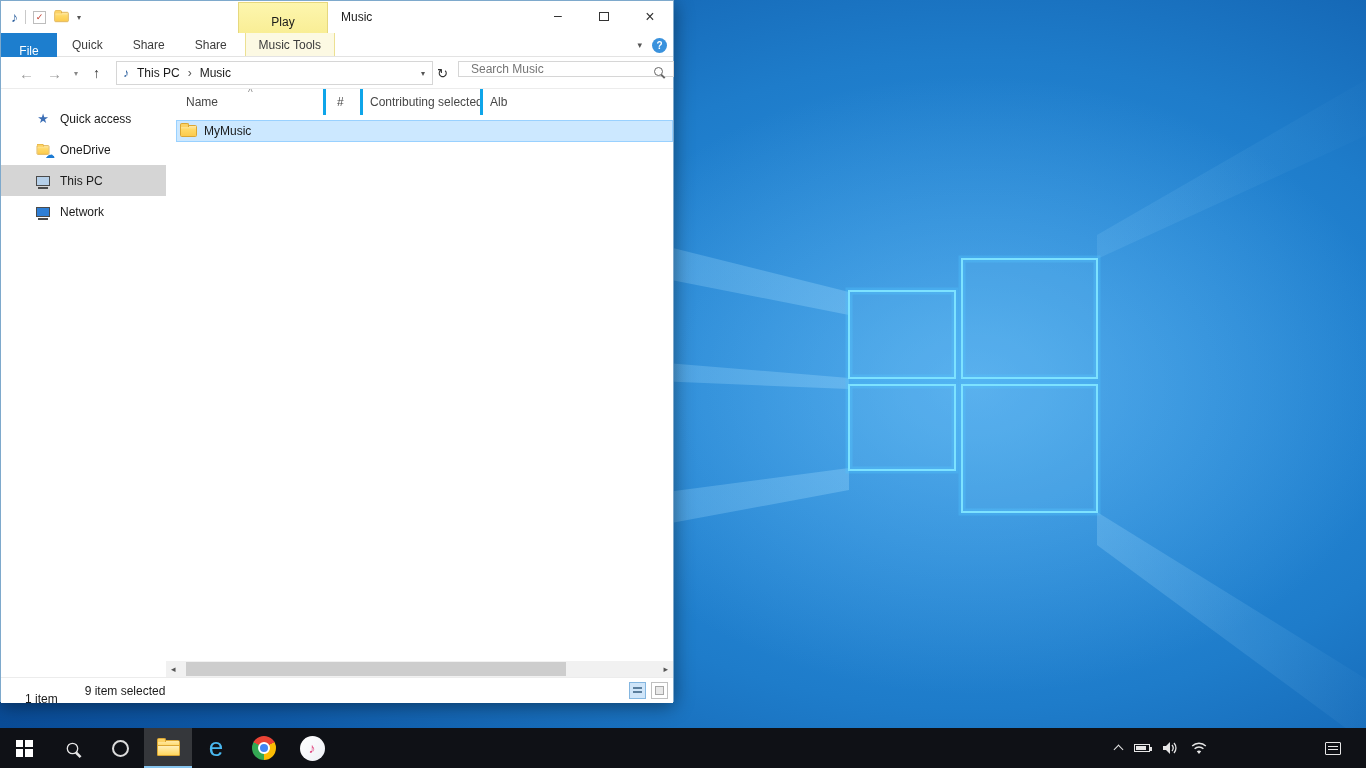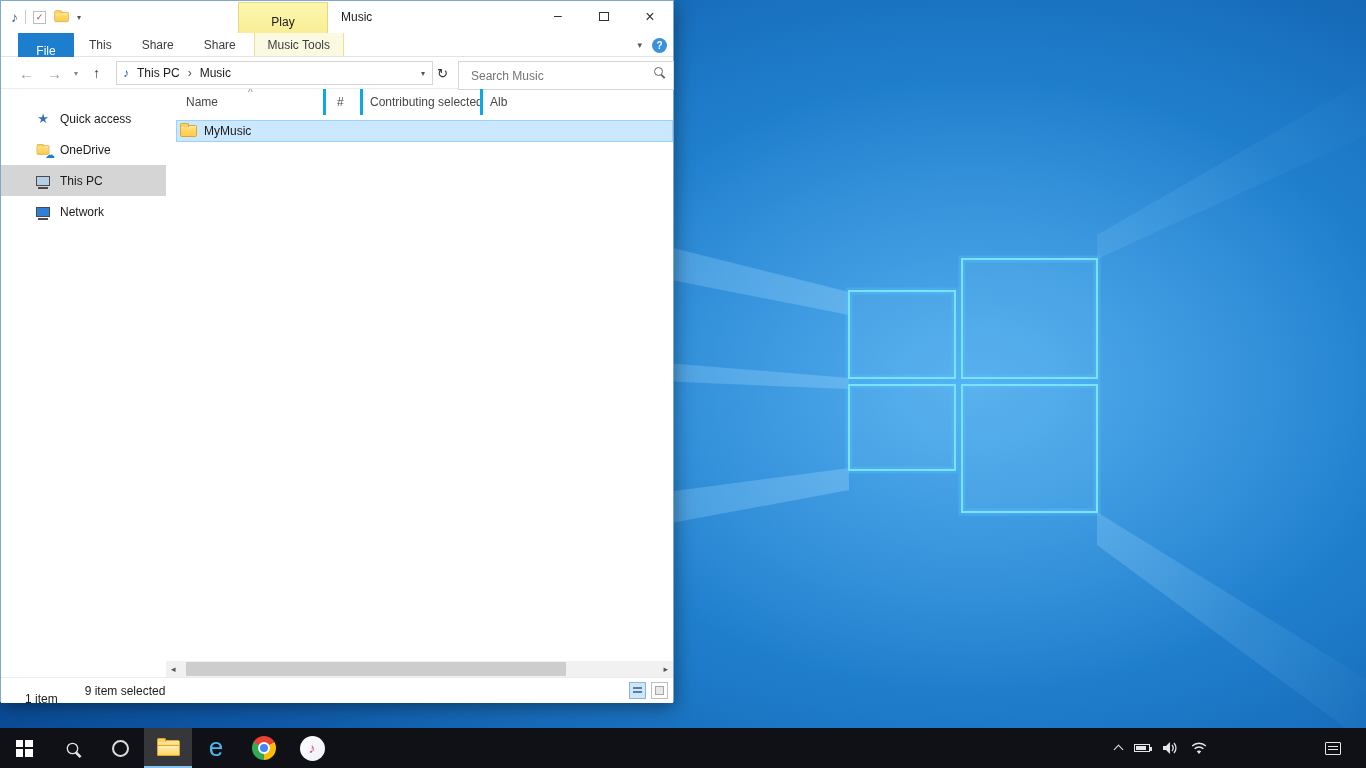--- a/index.html
+++ b/index.html
@@ -30,21 +30,21 @@
   .window-title { position:absolute; left:340px; top:0; height:32px; display:flex; align-items:center; }
   .win-controls { position:absolute; right:0; top:0; display:flex; }
   .win-btn { width:46px; height:31px; display:flex; align-items:center; justify-content:center; color:#333; }
   .win-btn .min-glyph { font-size:14px; margin-top:-4px; }
   .max-box { width:10px; height:9px; border:1px solid #333; display:inline-block; }
   .win-btn.close span { font-size:16px; }
 
   
   .ribbon-row { position:relative; height:24px; display:flex; align-items:stretch; border-bottom:1px solid #e3e3e3; background:#fff; }
   .tab { display:flex; align-items:center; padding:0 15px; color:#3c3c3c; }
-  .tab.file { width:56px; margin-left:17px; padding:18px; justify-content:center; background:#1d7ece; color:#fff; }
+  .tab.file { width:56px; margin-left:0; padding:18px; justify-content:center; background:#1d7ece; color:#fff; }
   .tab.context { width:90px; margin-left:3px; padding:0; justify-content:center; background:#fcf9e3;
     box-shadow: inset 1px 0 0 #ece092, inset -1px 0 0 #ece092; }
   .ribbon-right { position:absolute; right:6px; top:0; height:24px; display:flex; align-items:center; gap:10px; }
   .ribbon-collapse { font-size:9px; color:#555; }
   .ribbon-help { width:15px; height:15px; border-radius:50%; background:#3a92dd; color:#fff;
     font-size:10px; font-weight:bold; display:flex; align-items:center; justify-content:center; }
 
   
   .navbar { position:relative; height:32px; background:#fff; border-bottom:1px solid #ececec; }
   .nav-ic { position:absolute; top:0; height:32px; display:flex; align-items:center; }
@@ -52,21 +52,21 @@
   .nb-fwd  { left:46px; color:#9b9b9b; font-size:15px; }
   .nb-chev { left:73px; color:#888; font-size:8px; }
   .nb-up   { left:92px; color:#333; font-size:14px; }
   .addressbar { position:absolute; left:115px; top:4px; width:317px; height:24px; border:1px solid #d6d6d6;
     background:#fff; display:flex; align-items:center; }
   .addr-note { color:#2b5f9e; font-size:12px; margin-left:6px; }
   .crumb { margin-left:8px; }
   .crumb-sep { margin:0 0 0 8px; color:#555; font-size:12px; }
   .addr-chev { margin-left:auto; width:18px; text-align:center; font-size:8px; color:#555; }
   .nb-refresh { left:436px; color:#333; font-size:13px; }
-  .searchbox { position:absolute; left:457px; top:4px; width:216px; height:29px; border:1px solid #d6d6d6; background:#fff; }
+  .searchbox { position:absolute; left:457px; top:4px; width:216px; height:16px; border:1px solid #d6d6d6; background:#fff; }
   .searchbox input { width:100%; height:100%; border:none; outline:none; font:inherit; padding:0 24px 0 12px; color:#1a1a1a; }
   .searchbox input::placeholder { color:#757575; opacity:1; }
   .magnifier { display:inline-block; width:9px; height:9px; border:1.6px solid #666; border-radius:50%; position:relative; }
   .magnifier::after { content:""; position:absolute; width:1.6px; height:5px; background:#666;
     right:-2px; bottom:-4px; transform:rotate(-45deg); }
   .searchbox .magnifier { position:absolute; right:10px; top:5px; }
 
   
   .ex-body { display:flex; height:588px; }
   .sidebar { width:165px; padding-top:14px; flex:none; }
@@ -208,21 +208,21 @@
           <span class="max-box"></span>
         </div>
       <div class="win-btn close">
           <span>×</span>
         </div>
     </div>
   </div>
 
   <div class="ribbon-row">
     <div class="tab file">File</div>
-    <div class="tab">This</div>
+    <div class="tab">Quick</div>
     <div class="tab">Share</div>
     <div class="tab">Share</div>
     <div class="tab context">Music Tools</div>
     <div class="ribbon-right">
       <span class="ribbon-collapse">▾</span>
       <span class="ribbon-help">?</span>
     </div>
   </div>
 
   <div class="navbar">

